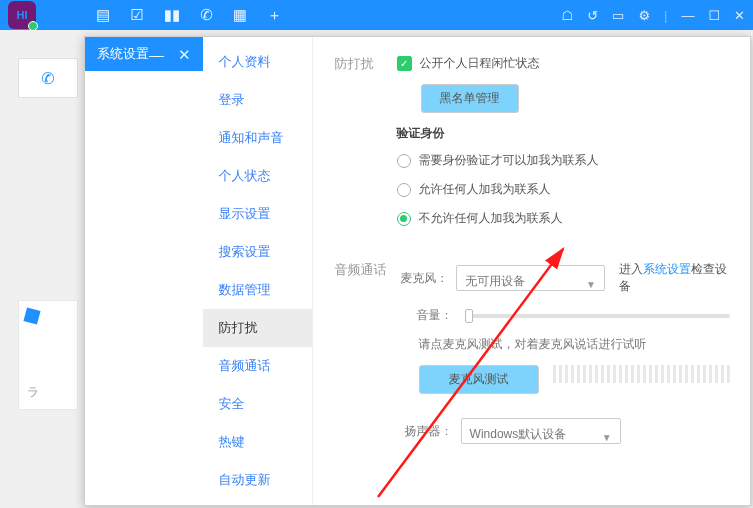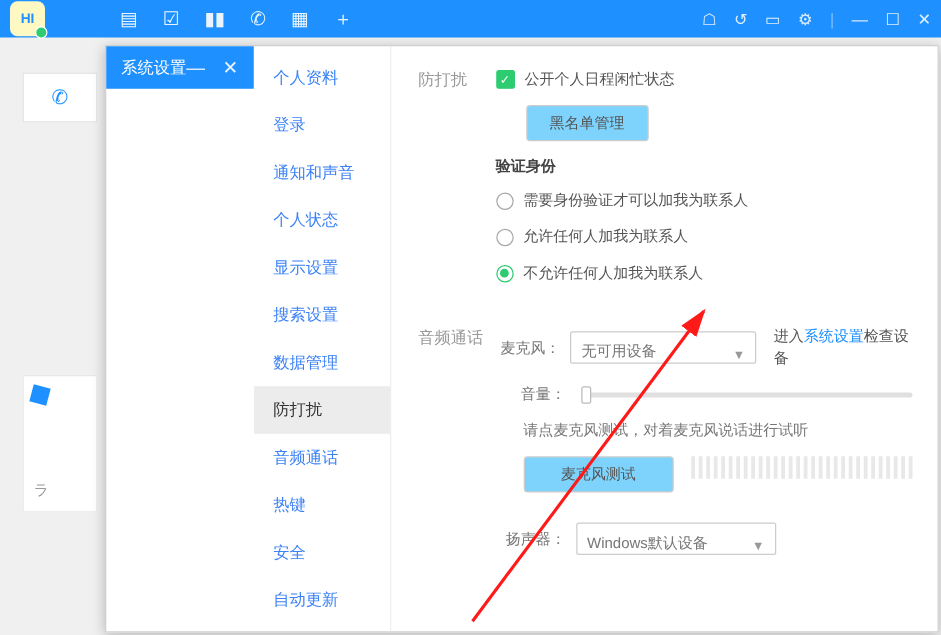--- a/index.html
+++ b/index.html
@@ -1,19 +1,19 @@
 <!DOCTYPE html>
 <html><head>
 <meta charset="utf-8">
 <style>
 * { margin: 0; padding: 0; box-sizing: border-box; font-family: "Microsoft YaHei", Arial, sans-serif; }
 body { width: 753px; height: 508px; background: #f0f0f0; position: relative; overflow: hidden; }
 
 .titlebar { height: 30px; background: #1E90FF; display: flex; align-items: center; padding: 0 8px; }
-.app-logo { width: 28px; height: 28px; background: #fef9c3; border-radius: 6px; position: relative; display:flex; align-items:center; justify-content:center; color:#1E90FF; font-size:11px; font-weight:bold; }
+.app-logo { width: 28px; height: 28px; background: #701a75; border-radius: 6px; position: relative; display:flex; align-items:center; justify-content:center; color:#1E90FF; font-size:11px; font-weight:bold; }
 .app-logo::after { content:""; position:absolute; right:-2px; bottom:-2px; width:8px; height:8px; background:#2ecc71; border:1px solid #fff; border-radius:50%; }
 .tb-icons { display:flex; gap:20px; margin-left: 60px; }
 .tb-icons span { color: rgba(255,255,255,0.9); cursor:pointer; font-size:15px; }
 .tb-spacer { flex:1; }
 .tb-right { display:flex; gap:14px; }
 .tb-right span { color: rgba(255,255,255,0.85); cursor:pointer; font-size:13px; }
 
 .bg-controls { position:absolute; left:18px; top:58px; width:60px; height:40px; background:#fff; border:1px solid #e0e0e0; display:flex; align-items:center; justify-content:center; }
 .bg-phone { color:#1E90FF; }
 
@@ -112,22 +112,22 @@
     <div class="sidebar" id="sidebar">
         <div class="sidebar-item">个人资料</div>
         <div class="sidebar-item">登录</div>
         <div class="sidebar-item">通知和声音</div>
         <div class="sidebar-item">个人状态</div>
         <div class="sidebar-item">显示设置</div>
         <div class="sidebar-item">搜索设置</div>
         <div class="sidebar-item">数据管理</div>
         <div class="sidebar-item active">防打扰</div>
         <div class="sidebar-item">音频通话</div>
+        <div class="sidebar-item">安全</div>
         <div class="sidebar-item">热键</div>
-        <div class="sidebar-item">安全</div>
         <div class="sidebar-item">自动更新</div>
       </div>
     <div class="content">
 
       <div class="section">
         <div class="section-label">防打扰</div>
         <div class="section-body">
           <div class="row">
             <div class="checkbox">✓</div>
             <span>公开个人日程闲忙状态</span>

